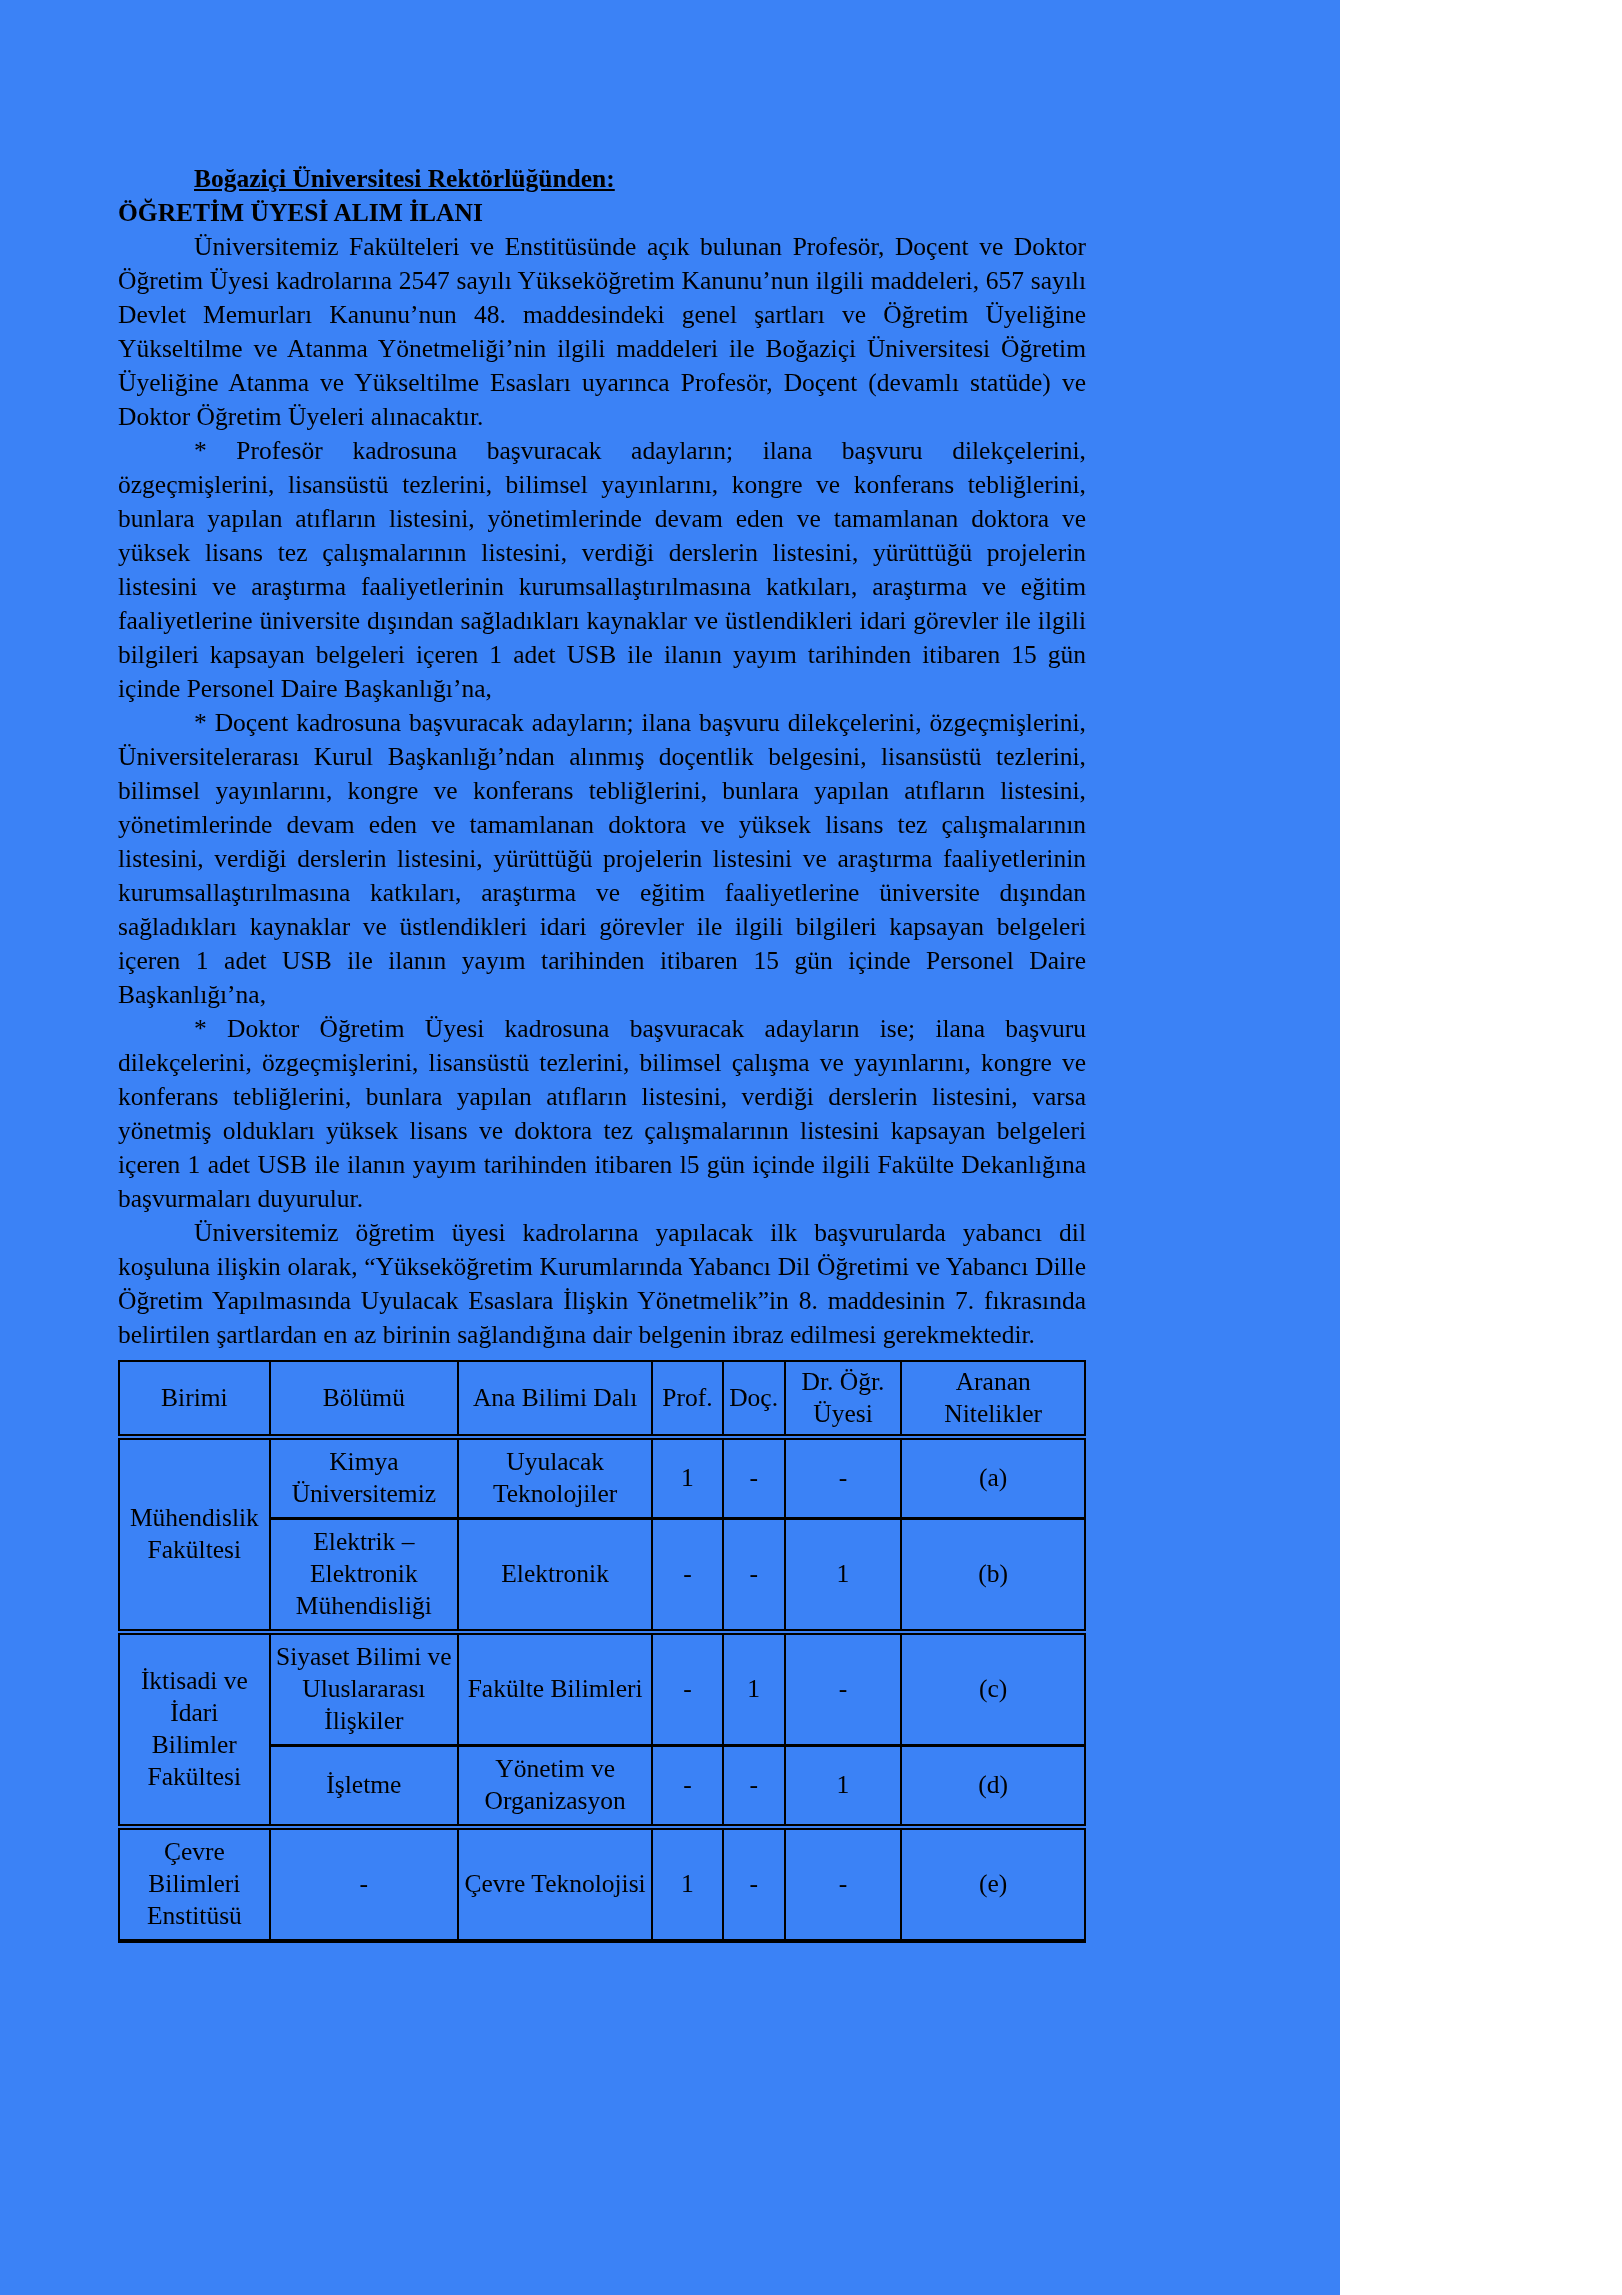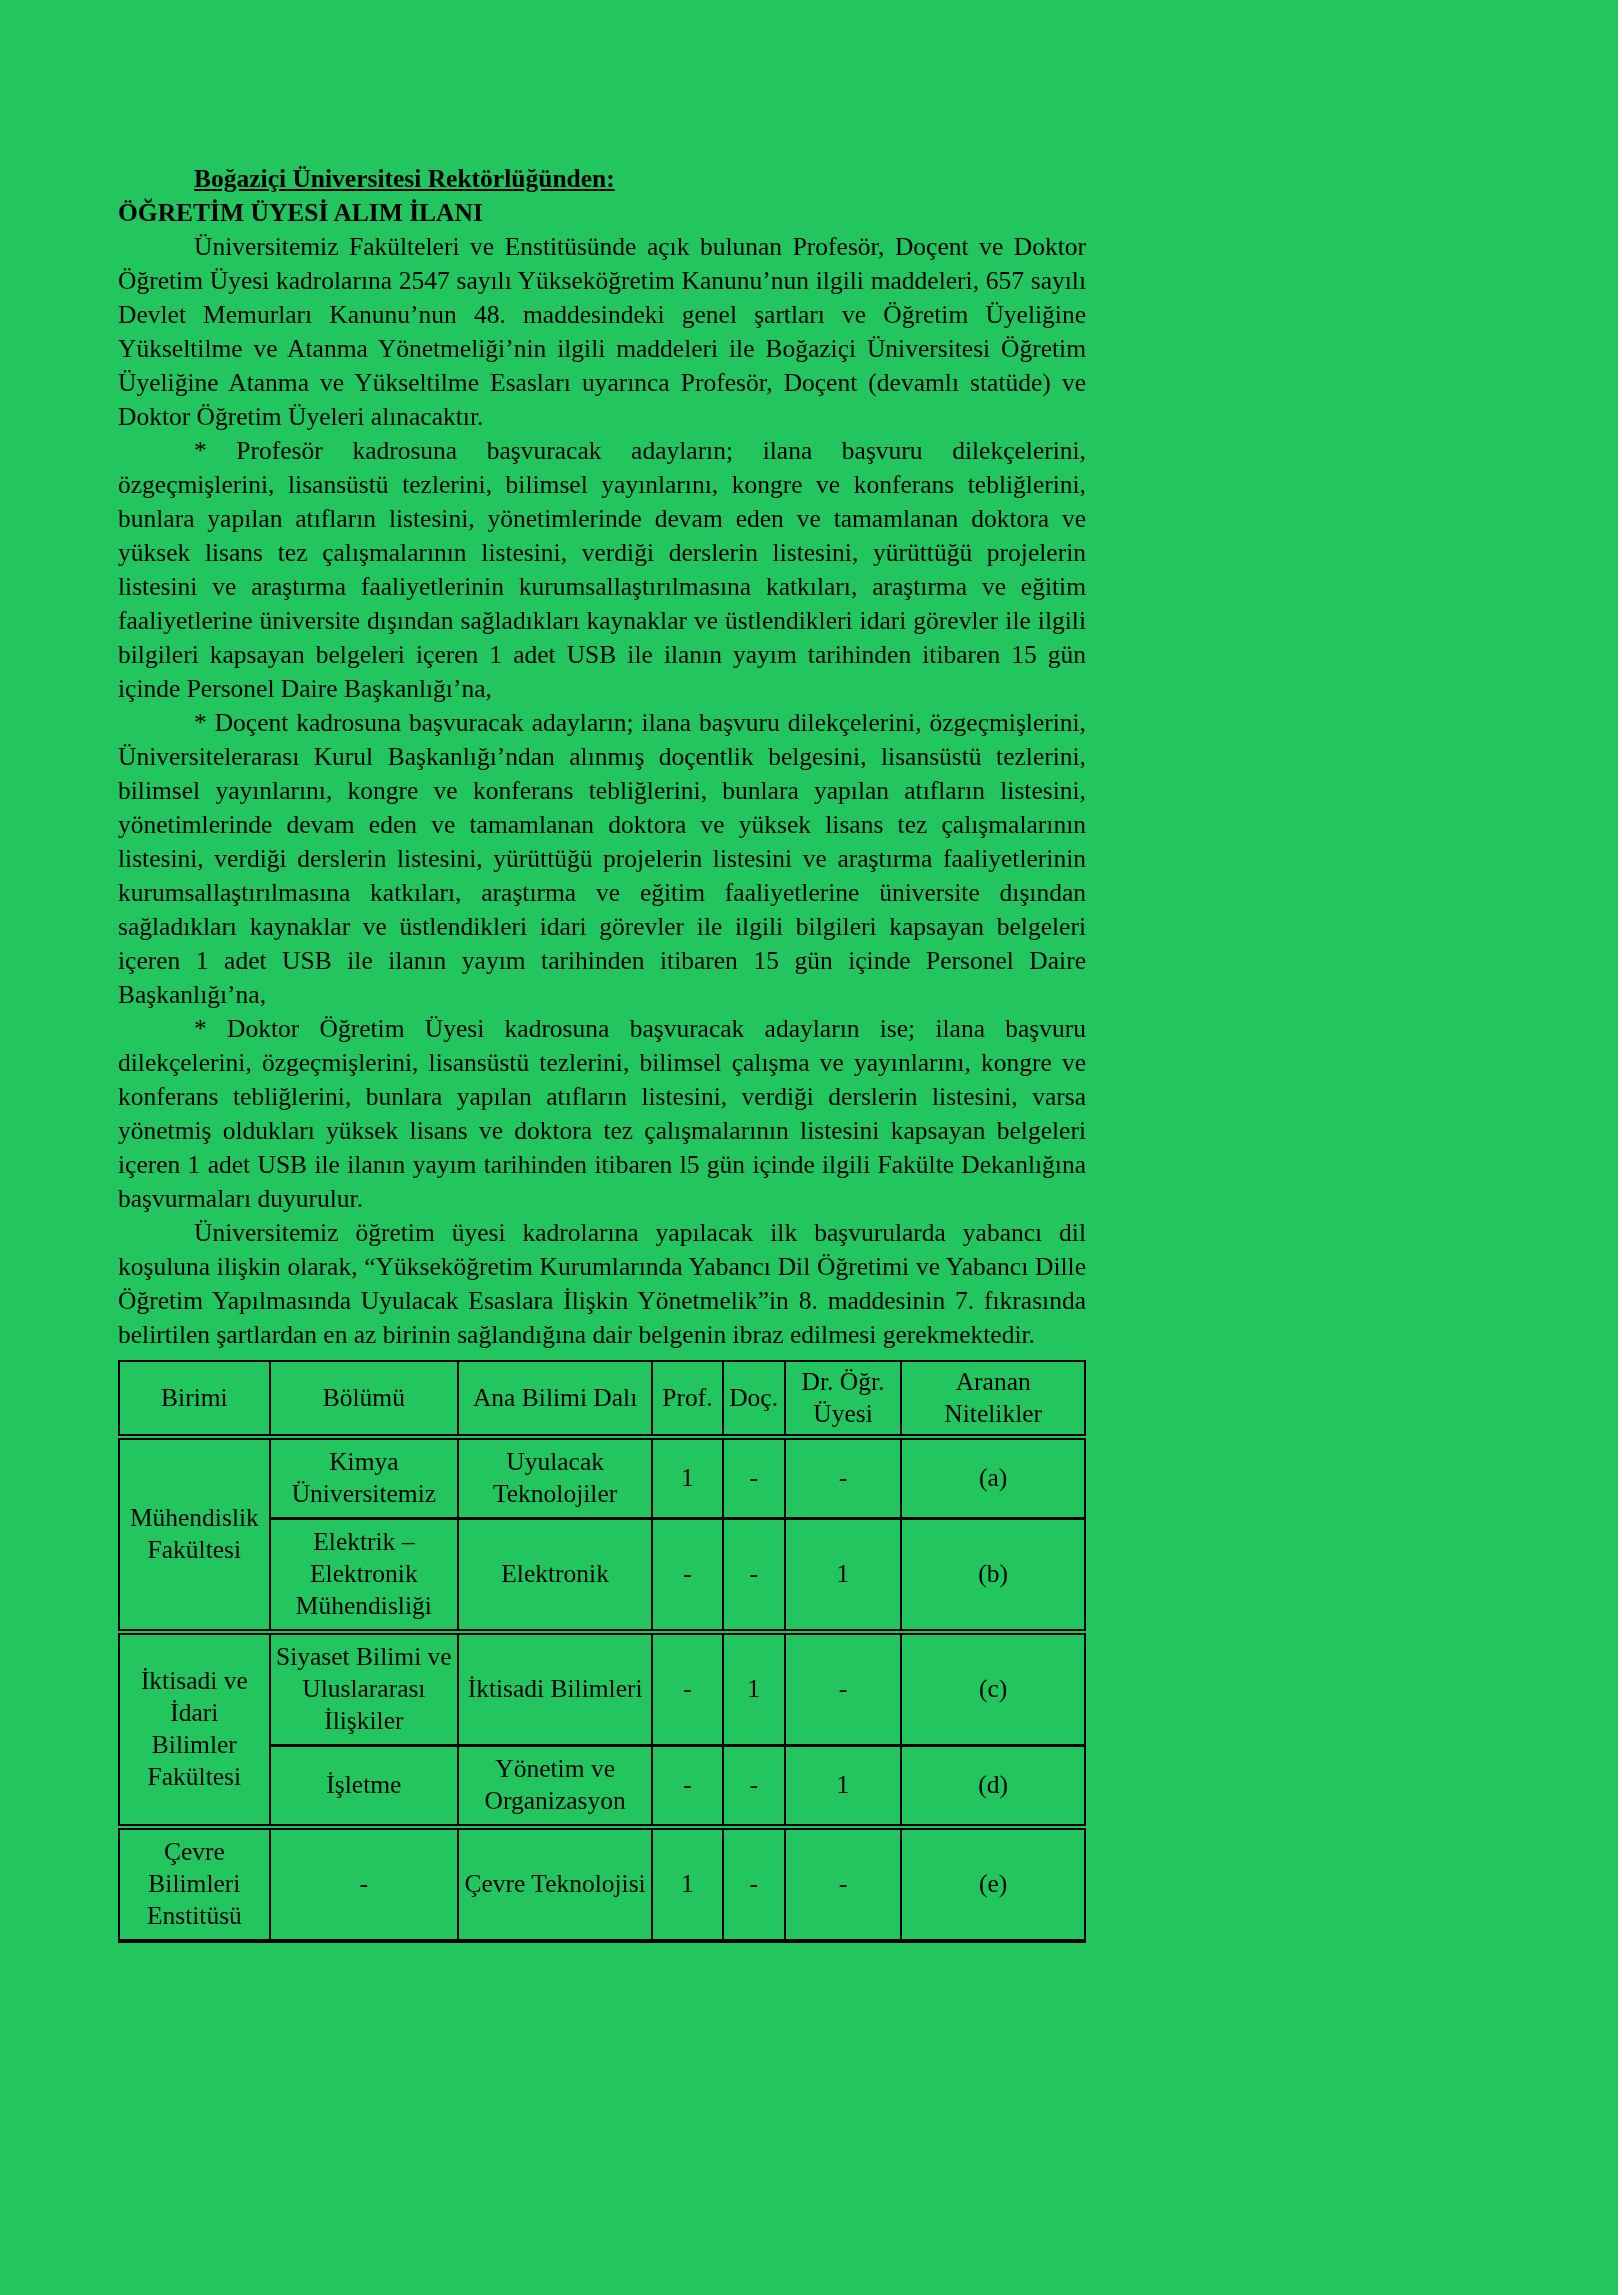--- a/index.html
+++ b/index.html
@@ -1,20 +1,20 @@
 <!DOCTYPE html>
 <html lang="tr" style="font-size:10.5px"><head>
 <meta charset="utf-8">
 <style>
   html, body { margin: 0; padding: 0; background: #ffffff; }
   .page {
     position: relative;
-    width: 1618px;
+    width: 1340px;
     height: 2295px;
-    background: #22c55e;
+    background: #3b82f6;
     color: #000000;
     font-family: "Liberation Serif", serif;
     box-sizing: border-box;
     padding: 162px 537px 4px 118px; 
   }
   .content { width: 968px; }
   p {
     margin: 0;
     font-size: 25.5px;
     line-height: 34px;
@@ -105,21 +105,21 @@
           <td>Elektrik – Elektronik Mühendisliği</td>
           <td>Elektronik</td>
           <td>-</td>
           <td>-</td>
           <td>1</td>
           <td>(b)</td>
         </tr>
         <tr class="group-start">
           <td rowspan="2">İktisadi ve İdari Bilimler Fakültesi</td>
           <td>Siyaset Bilimi ve Uluslararası İlişkiler</td>
-          <td>İktisadi Bilimleri</td>
+          <td>Fakülte Bilimleri</td>
           <td>-</td>
           <td>1</td>
           <td>-</td>
           <td>(c)</td>
         </tr>
         <tr class="mid-row">
           <td>İşletme</td>
           <td>Yönetim ve Organizasyon</td>
           <td>-</td>
           <td>-</td>

